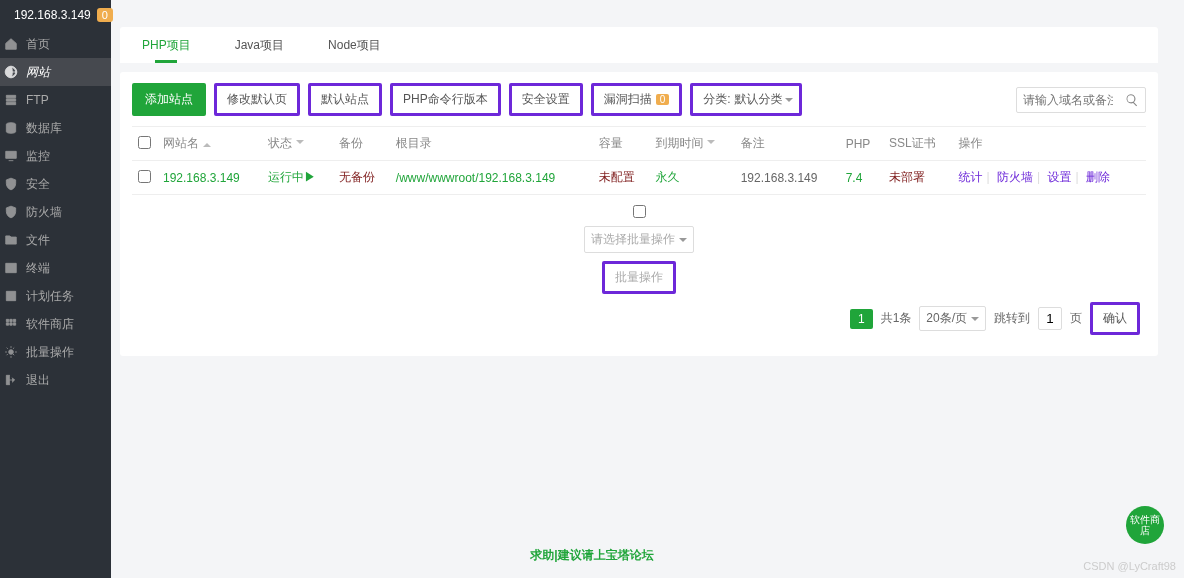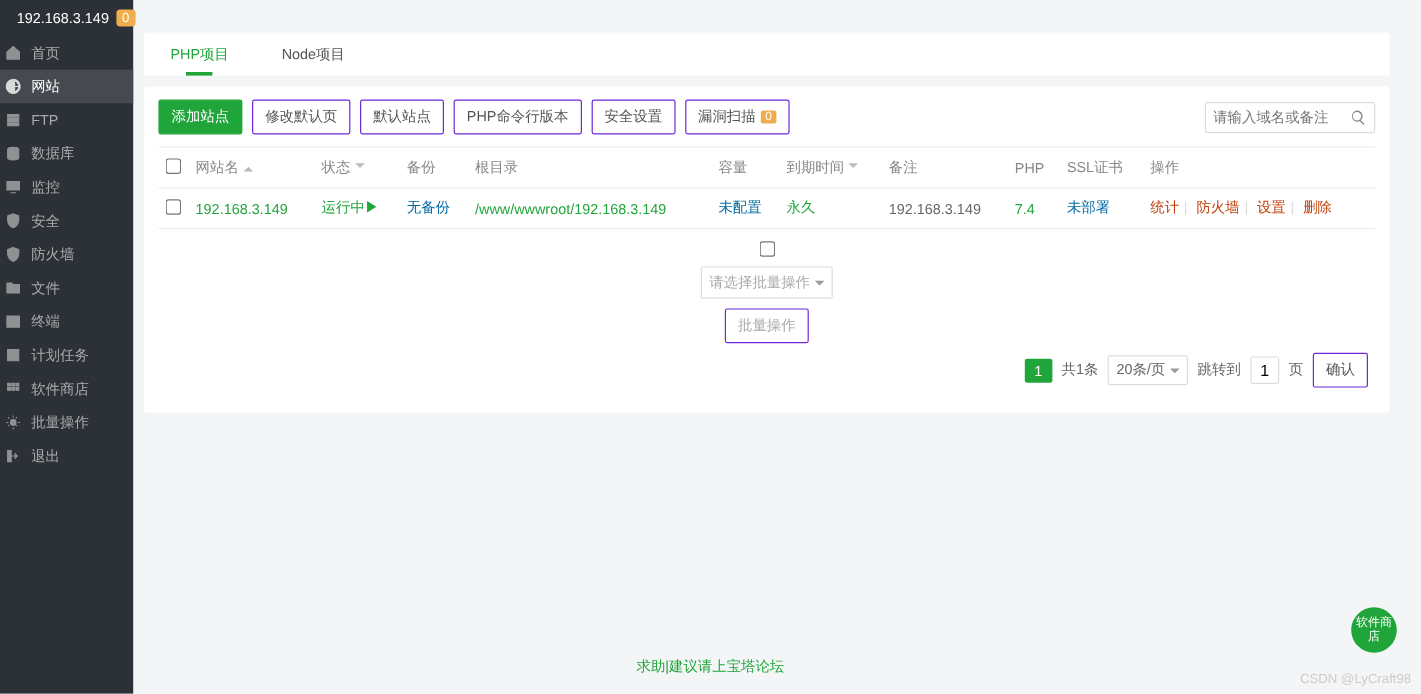--- a/index.html
+++ b/index.html
@@ -3,56 +3,56 @@
   <meta charset="utf-8">
   <style>
     * { margin: 0; padding: 0; box-sizing: border-box; }
     body { font-family: "Microsoft YaHei", Arial, sans-serif; font-size: 12px; color: #666; background: #f4f5f7; width: 1184px; height: 578px; overflow: hidden; position: relative; }
     .sidebar { position: fixed; left: 0; top: 0; width: 111px; height: 100%; background: #2c3138; color: #aaa; }
     .sidebar-header { height: 30px; display: flex; align-items: center; padding: 0 8px; }
     .shield-icon { width: 16px; height: 16px; margin-right: 6px; fill: #fff; }
     .sidebar-header-ip { color: #fff; font-size: 12px; }
     .badge-orange { background: #f0ad4e; color: #fff; border-radius: 3px; padding: 1px 5px; font-size: 11px; margin-left: 6px; }
     .sidebar-item { display: flex; align-items: center; height: 28px; padding: 0 4px; cursor: pointer; color: #aaa; }
-    .sidebar-item.active { background: #46494f; color: #fff; }
+    .sidebar-item.active { background: #46494f; color: #fff; font-style: italic; }
     .sidebar-item .nav-icon { width: 14px; height: 14px; margin-right: 8px; fill: currentColor; opacity: 0.8; }
     .main { position: absolute; left: 111px; top: 18px; right: 0; height: 100%; padding: 9px 26px 0 9px; }
     .tabs { background: #fff; border-radius: 3px 3px 0 0; display: flex; height: 36px; }
     .tab { padding: 0 22px; line-height: 36px; cursor: pointer; color: #555; position: relative; }
     .tab.active { color: #20a53a; }
     .tab.active::after { content: ""; position: absolute; left: 50%; transform: translateX(-50%); bottom: 0; width: 22px; height: 3px; background: #20a53a; }
     .panel { background: #fff; border-radius: 3px; margin-top: 9px; padding: 11px 12px; }
     .toolbar { display: flex; align-items: center; gap: 8px; }
-    .btn { border: 1px solid #6d28d9; background: #fff; color: #555; padding: 5px 10px; border-radius: 2px; cursor: pointer; font-size: 12px; display: inline-flex; align-items: center; gap: 4px; text-align: right; }
+    .btn { border: 3px solid #6d28d9; background: #fff; color: #555; padding: 5px 10px; border-radius: 2px; cursor: pointer; font-size: 12px; display: inline-flex; align-items: center; gap: 4px; text-align: right; }
     .btn-primary { background: #20a53a; border-color: #20a53a; color: #fff; }
     .badge-orange-sm { background: #f0ad4e; color: #fff; border-radius: 2px; padding: 0 4px; font-size: 10px; }
-    .searchbox { margin-left: auto; display: flex; align-items: center; border: 1px solid #ddd; border-radius: 2px; width: 142px; height: 26px; }
+    .searchbox { margin-left: auto; display: flex; align-items: center; border: 1px solid #ddd; border-radius: 2px; width: 130px; height: 26px; }
     .searchbox input { border: none; outline: none; padding: 4px 6px; font-size: 12px; flex: 1; width: 100px; }
     .searchbox .search-btn { width: 26px; display: flex; align-items: center; justify-content: center; cursor: pointer; }
     .search-btn svg { width: 14px; height: 14px; fill: #888; }
     table { width: 100%; border-collapse: collapse; margin-top: 10px; }
     th, td { text-align: left; padding: 8px 6px; border-bottom: 1px solid #eee; font-weight: normal; font-size: 12px; color: #666; }
     th { color: #888; border-top: 1px solid #eee; }
     .sortable::after { content: ""; display: inline-block; margin-left: 4px; border: 4px solid transparent; border-top-color: #bbb; vertical-align: middle; }
     .up-arrow::after { border: 4px solid transparent; border-bottom-color: #bbb; margin-bottom: 2px; }
     .link-green { color: #20a53a; cursor: pointer; }
-    .link-orange { color: #0369a1; }
+    .link-orange { color: #7f1d1d; }
     .link-blue { color: #20a53a; }
     .ops { text-align: left; }
-    .ops a { color: #c2410c; cursor: pointer; }
+    .ops a { color: #6d28d9; cursor: pointer; }
     .sep { color: #ddd; margin: 0 4px; }
     .batch-row { display: flex; align-items: center; gap: 8px; padding: 10px 6px; flex-direction: column; }
     .batch-select { border: 1px solid #ddd; border-radius: 2px; padding: 4px 18px 4px 6px; color: #aaa; position: relative; }
     .batch-select::after, .dd-after::after, .perpage::after { content: ""; position: absolute; right: 6px; top: 50%; margin-top: -2px; border: 4px solid transparent; border-top-color: #999; }
     .pager { margin-left: auto; display: flex; align-items: center; gap: 8px; }
     .page-active { background: #20a53a; color: #fff; padding: 3px 8px; border-radius: 2px; }
     .perpage { border: 1px solid #ddd; padding: 3px 18px 3px 6px; border-radius: 2px; position: relative; }
     .page-input { width: 24px; text-align: center; border: 1px solid #ddd; border-radius: 2px; padding: 3px 0; }
     .footer { position: absolute; bottom: 14px; left: 50%; transform: translateX(-50%); font-size: 12px; color: #888; display:flex; gap:6px; }
-    .footer .link-blue { color: #20a53a; }
+    .footer .link-blue { color: #20a53a; font-weight: bold; }
     .watermark { position: absolute; bottom: 6px; right: 8px; font-size: 11px; color: #ccc; }
     .fab { position: absolute; right: 20px; bottom: 34px; width: 38px; height: 38px; border-radius: 50%; background: #20a53a; color: #fff; display: flex; align-items: center; justify-content: center; font-size: 10px; line-height: 1.1; text-align: center; cursor: pointer; }
     .dd-after { position: relative; padding-right: 16px; }
   </style>
 </head>
 <body>
 
 <div class="sidebar">
   <div class="sidebar-header">
     <svg class="shield-icon" viewBox="0 0 24 24">
@@ -139,33 +139,38 @@
           <path d="M10 4H4v16h6M14 8l4 4-4 4M8 12h10"></path>
         </svg>
         <span>退出</span>
       </div>
     </div>
 </div>
 
 <div class="main">
   <div class="tabs" id="tabs">
       <div class="tab active">PHP项目</div>
+      <div class="tab">Java项目</div>
       <div class="tab">Node项目</div>
     </div>
 
   <div class="panel">
     <div class="toolbar">
       <button class="btn btn-primary">添加站点</button>
       <button class="btn">修改默认页</button>
       <button class="btn">默认站点</button>
       <button class="btn">PHP命令行版本</button>
       <button class="btn">安全设置</button>
       <button class="btn">
         <span>漏洞扫描</span>
         <span class="badge-orange-sm">0</span>
+      </button>
+      <button class="btn dd-after">
+        <span>分类:</span>
+        <span>默认分类</span>
       </button>
       <div class="searchbox">
         <input type="text" placeholder="请输入域名或备注" style="">
         <div class="search-btn">
           <svg viewBox="0 0 24 24">
               <path d="M10 2a8 8 0 015.3 13.9l5.4 5.4-1.4 1.4-5.4-5.4A8 8 0 1110 2zm0 2a6 6 0 100 12 6 6 0 000-12z"></path>
             </svg>
         </div>
       </div>
     </div>

